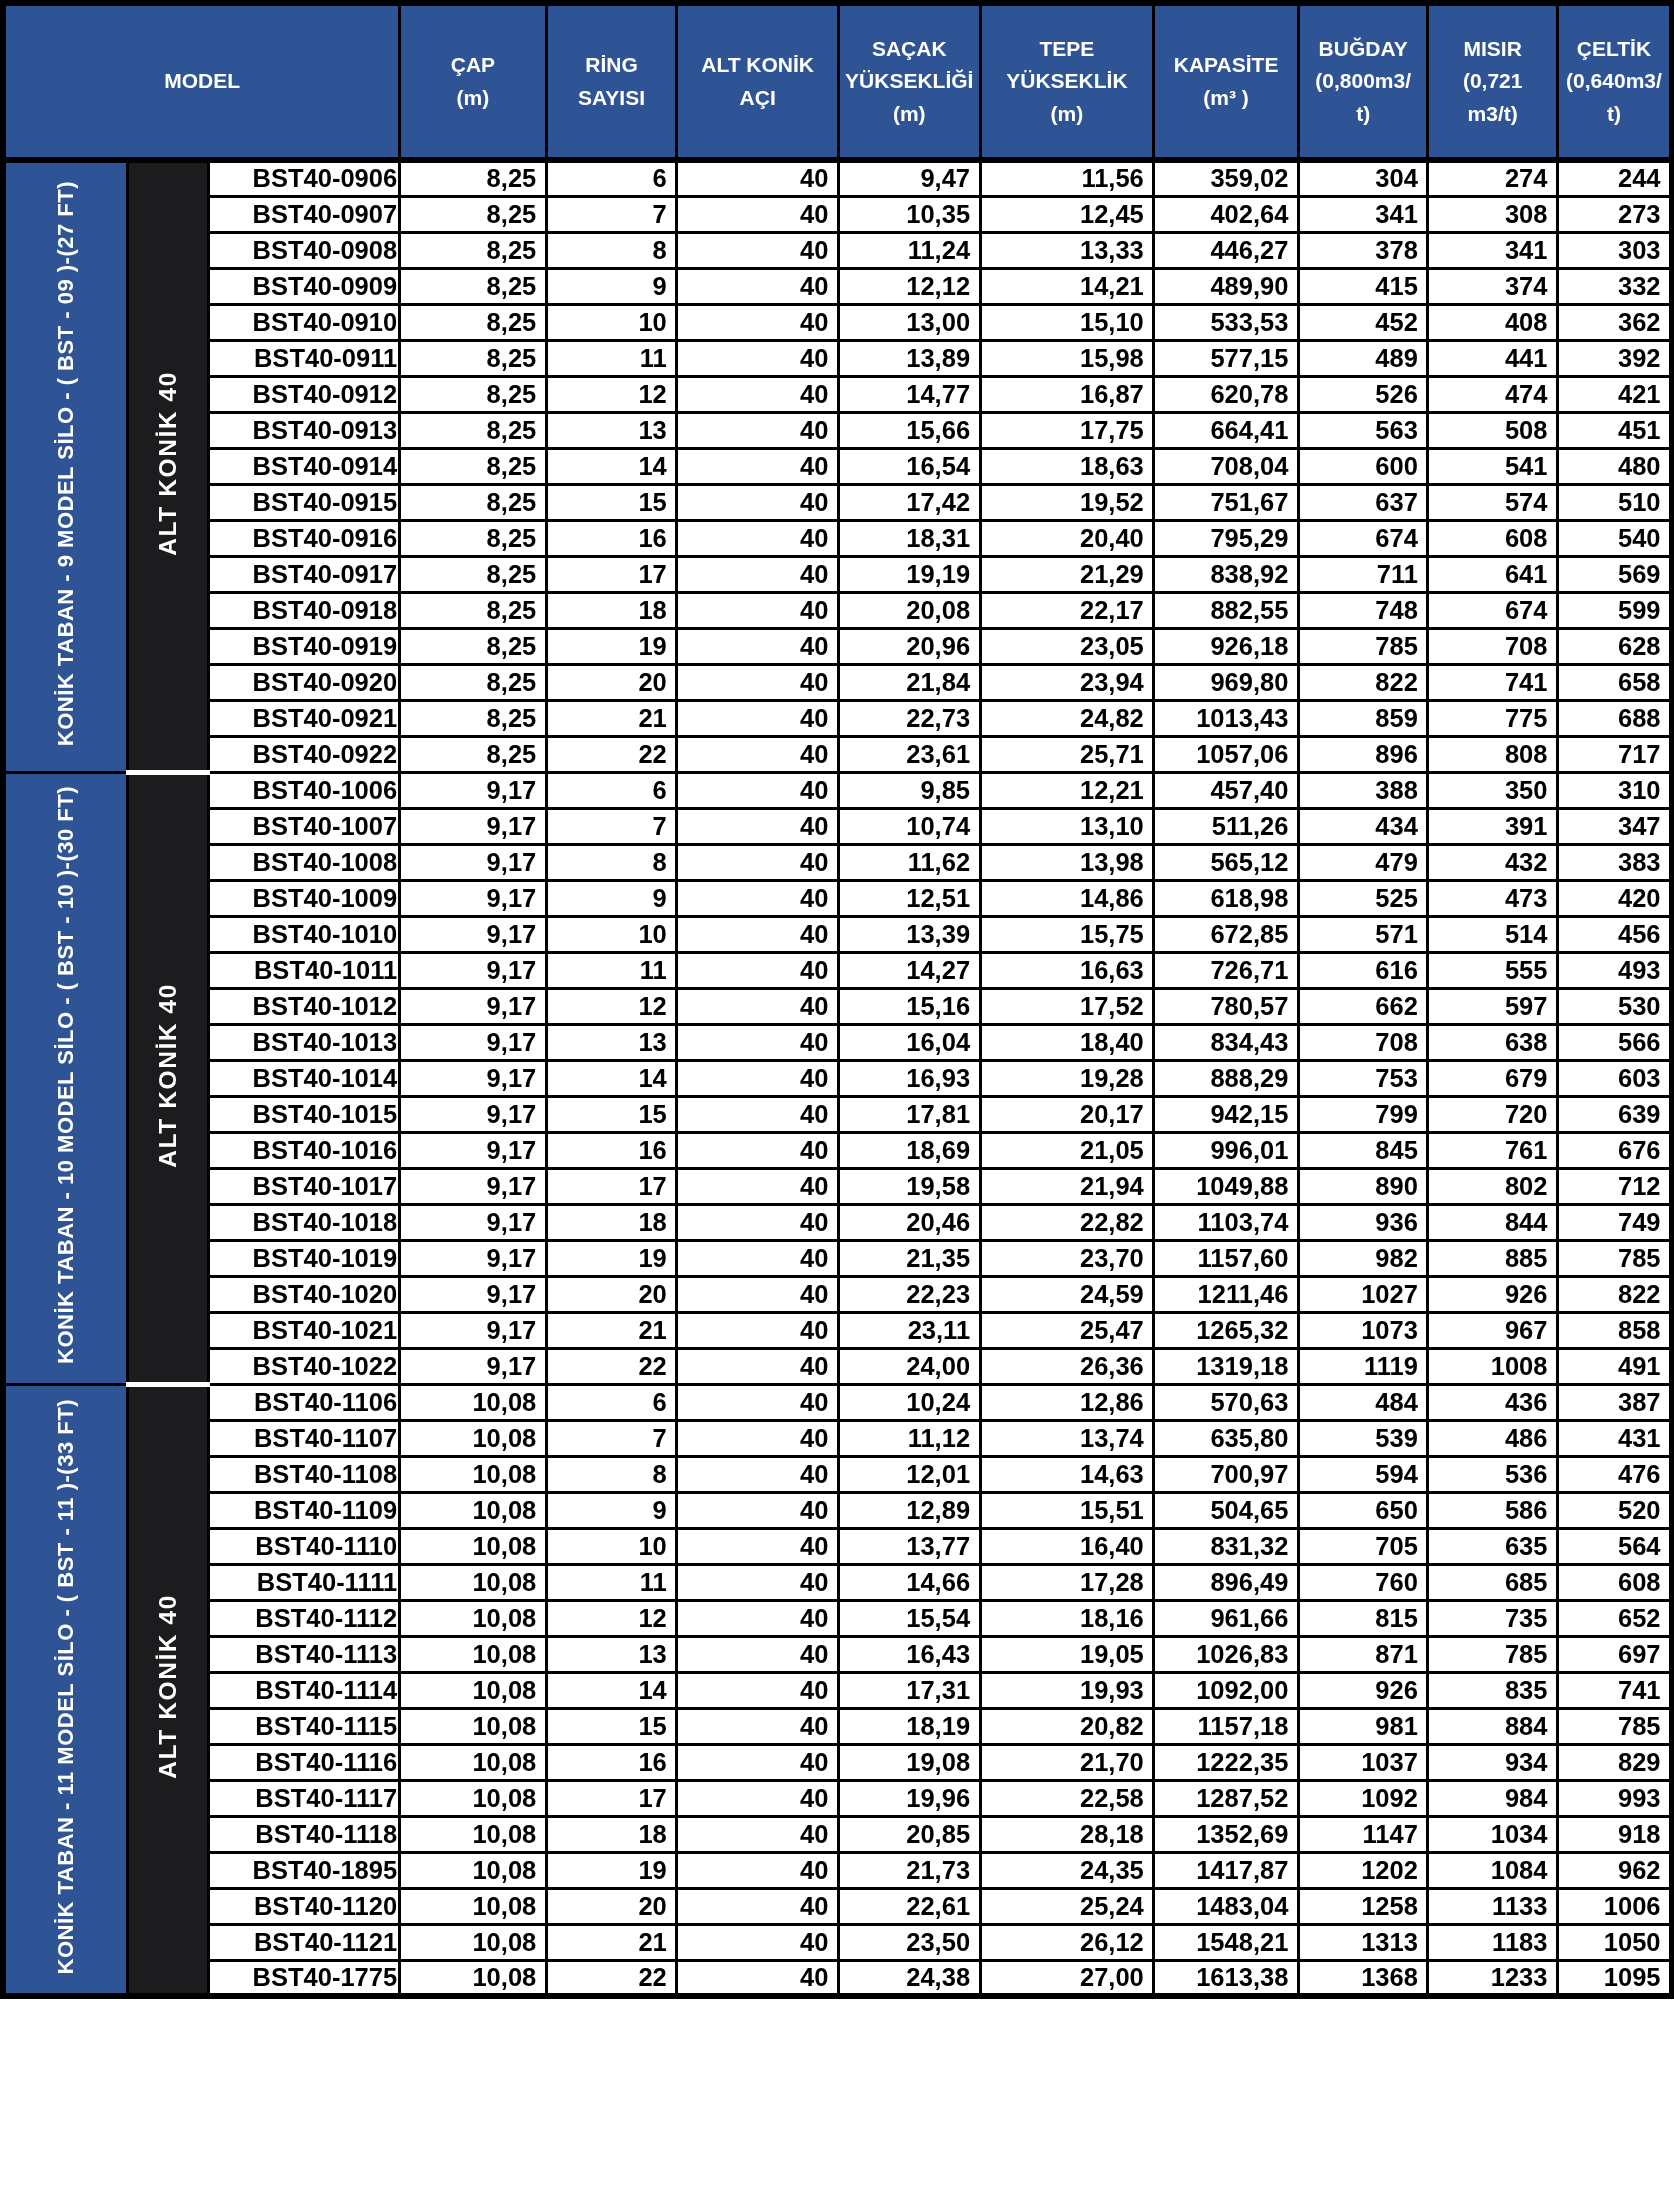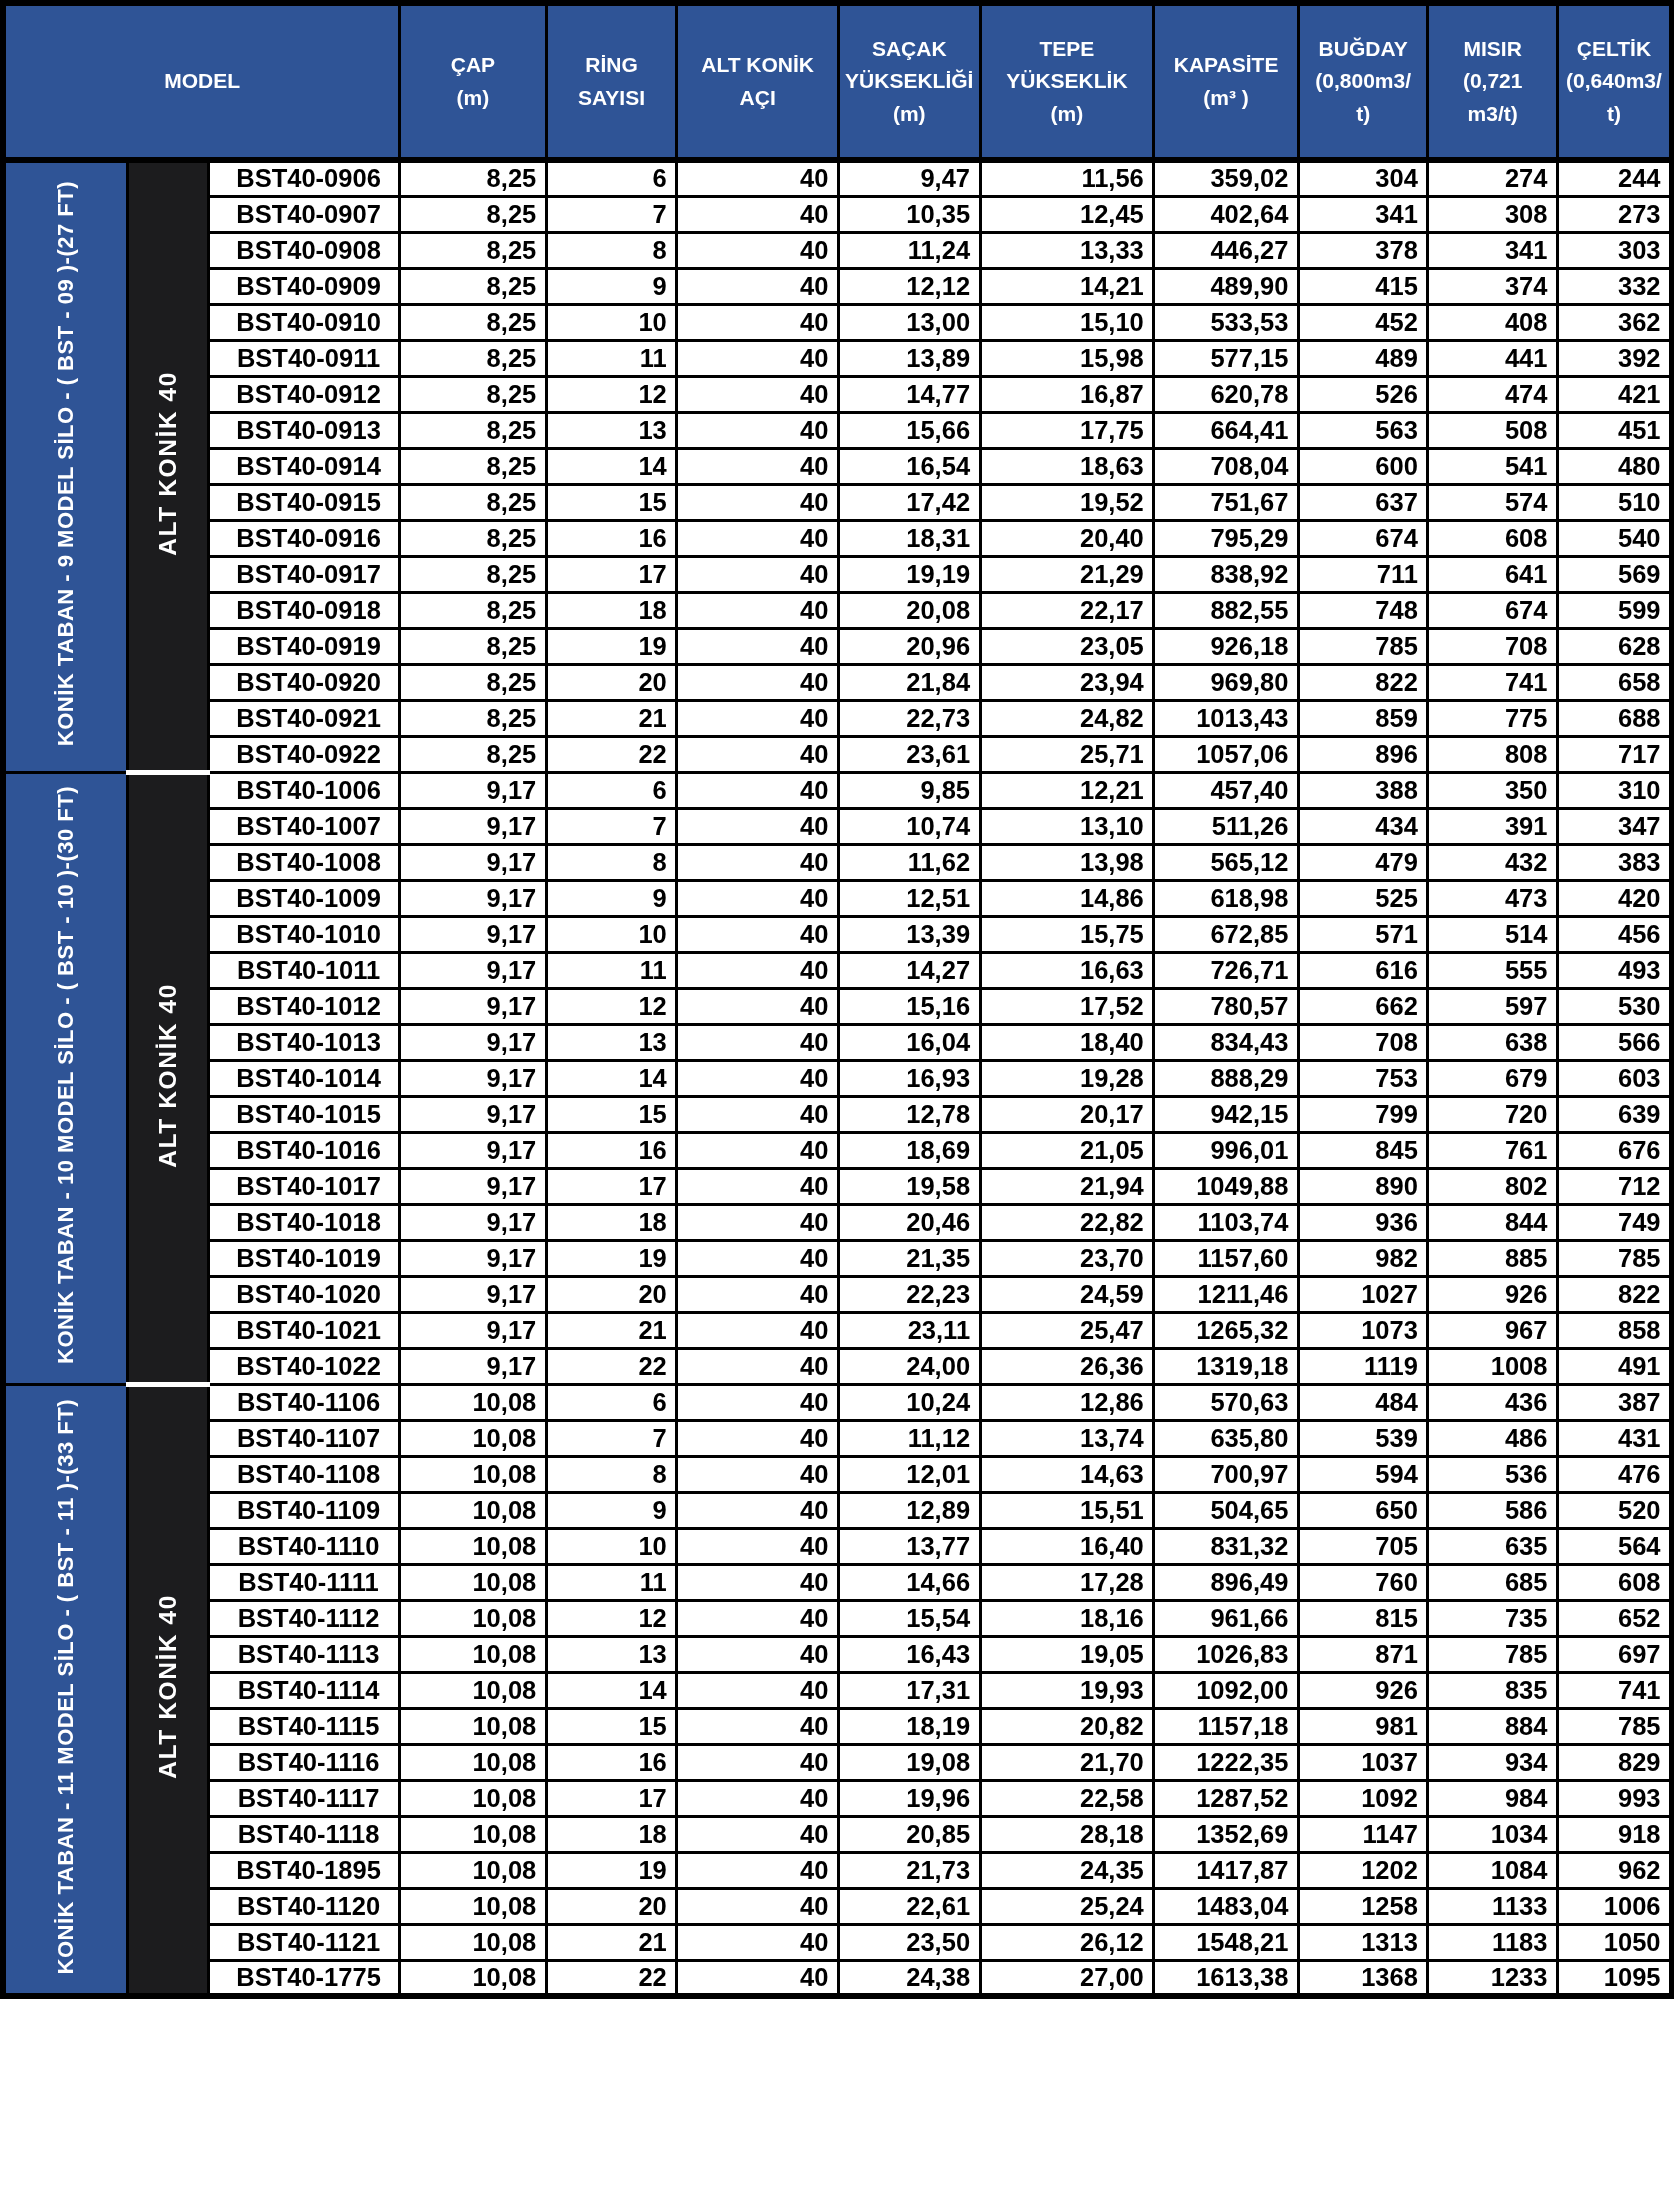--- a/index.html
+++ b/index.html
@@ -38,21 +38,21 @@
   thead th .hline{display:block;line-height:1.55;}
   thead th .hline:empty{display:none;}
   .data-row td{
     height:36px;
     background:var(--row-white);
     color:var(--text-black);
     font-size:25.5px;font-weight:bold;
     vertical-align:middle;
     white-space:nowrap;
   }
-  td.model{text-align:center;padding-left:9.6px;}
+  td.model{text-align:right;padding-left:9.6px;}
   td.num{text-align:right;padding-right:8.5px;}
   td.sec-blue{
     background:var(--header-blue);
     text-align:center;vertical-align:middle;padding:0;
   }
   td.sec-black{
     background:var(--section-black);
     text-align:center;vertical-align:middle;padding:0;
   }
   .vlabel{
@@ -465,21 +465,21 @@
     <td class="num">888,29</td>
     <td class="num">753</td>
     <td class="num">679</td>
     <td class="num">603</td>
   </tr>
       <tr class="data-row">
     <td class="model">BST40-1015</td>
     <td class="num">9,17</td>
     <td class="num">15</td>
     <td class="num">40</td>
-    <td class="num">12,78</td>
+    <td class="num">17,81</td>
     <td class="num">20,17</td>
     <td class="num">942,15</td>
     <td class="num">799</td>
     <td class="num">720</td>
     <td class="num">639</td>
   </tr>
       <tr class="data-row">
     <td class="model">BST40-1016</td>
     <td class="num">9,17</td>
     <td class="num">16</td>

